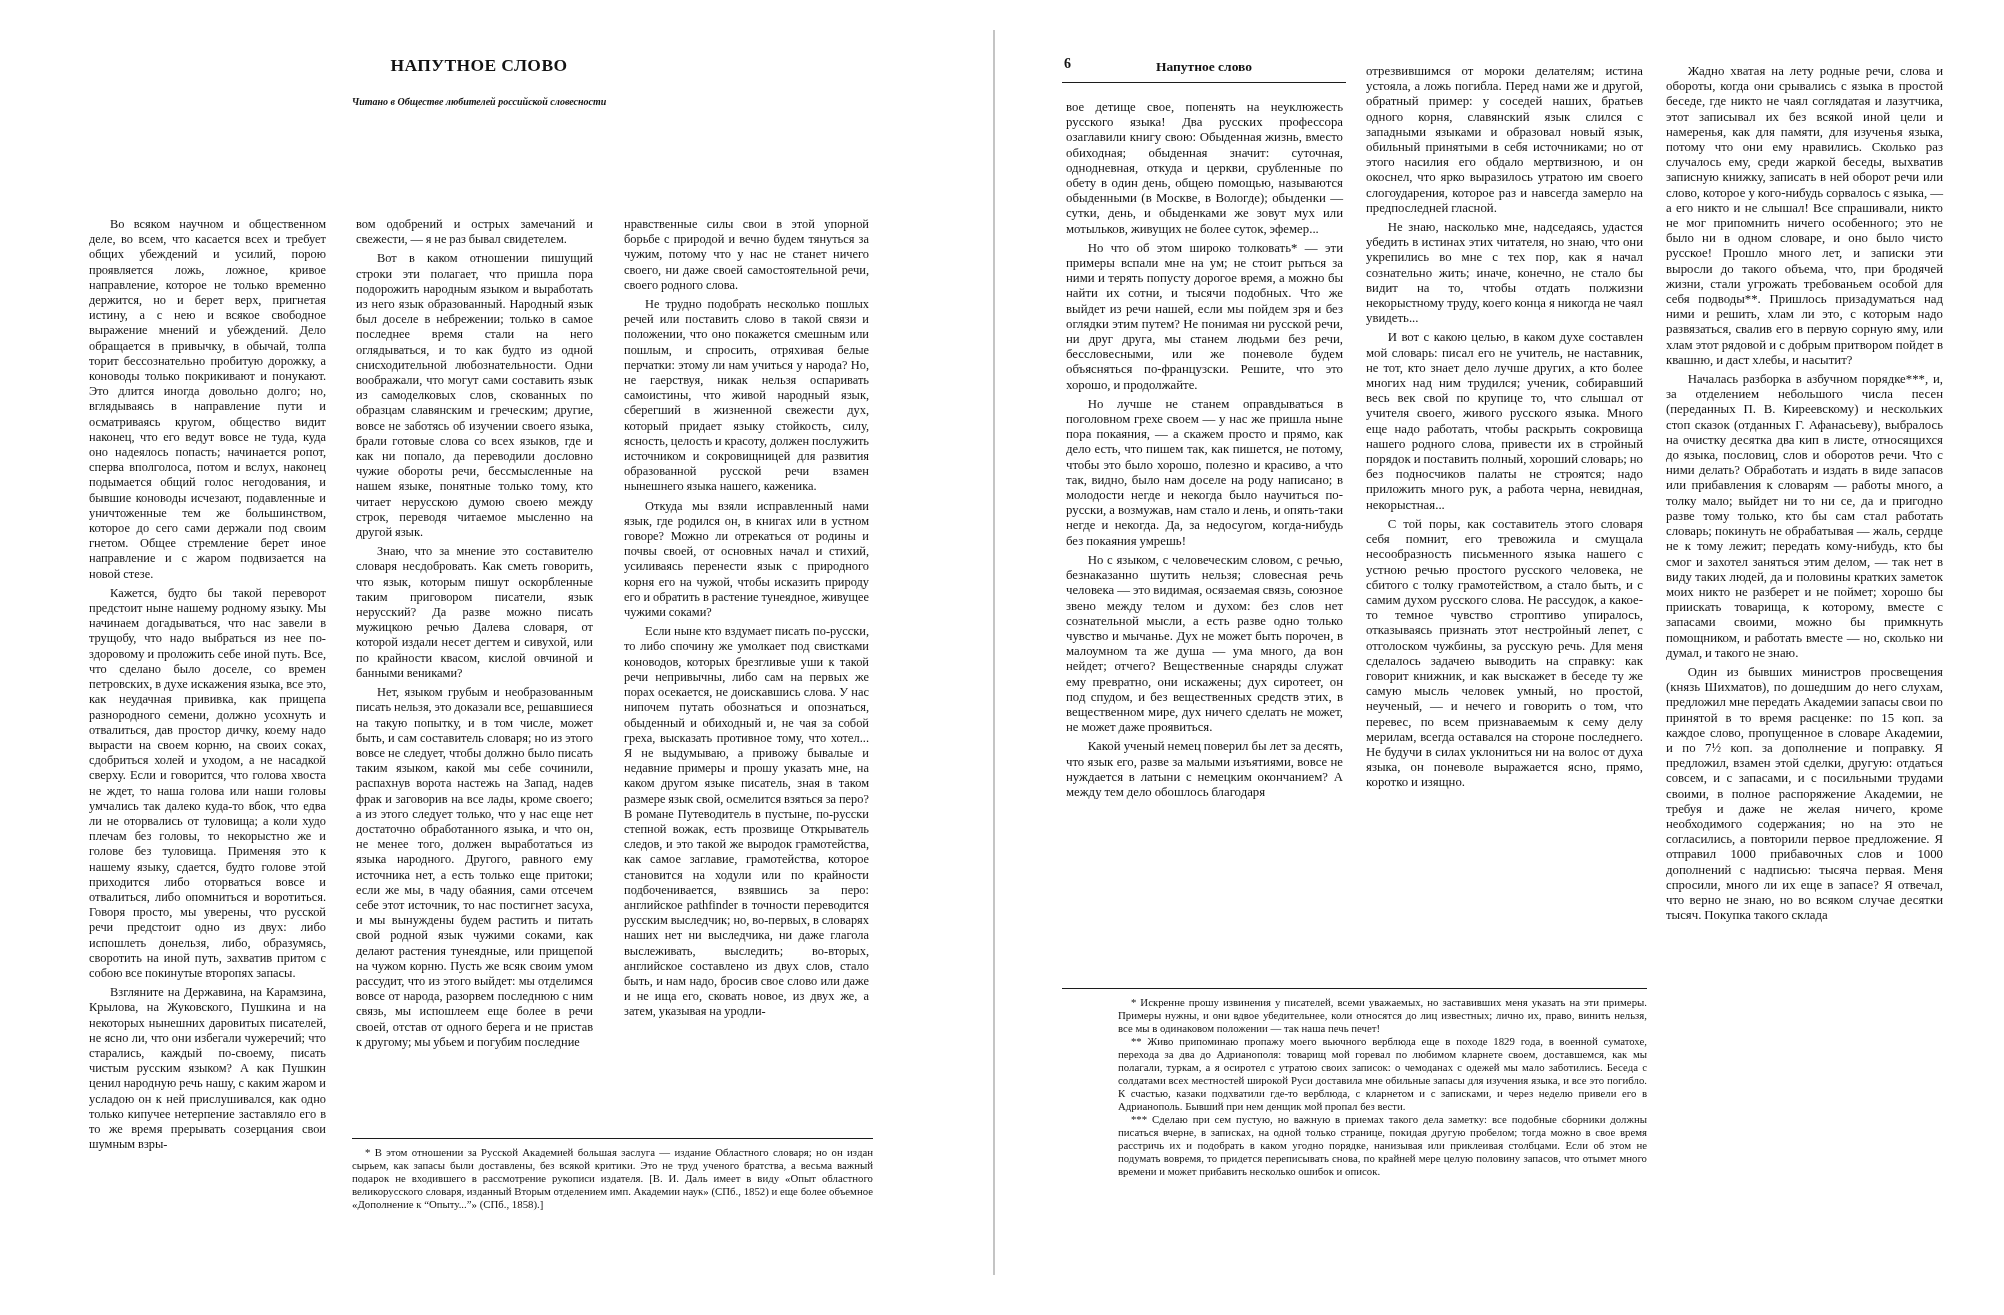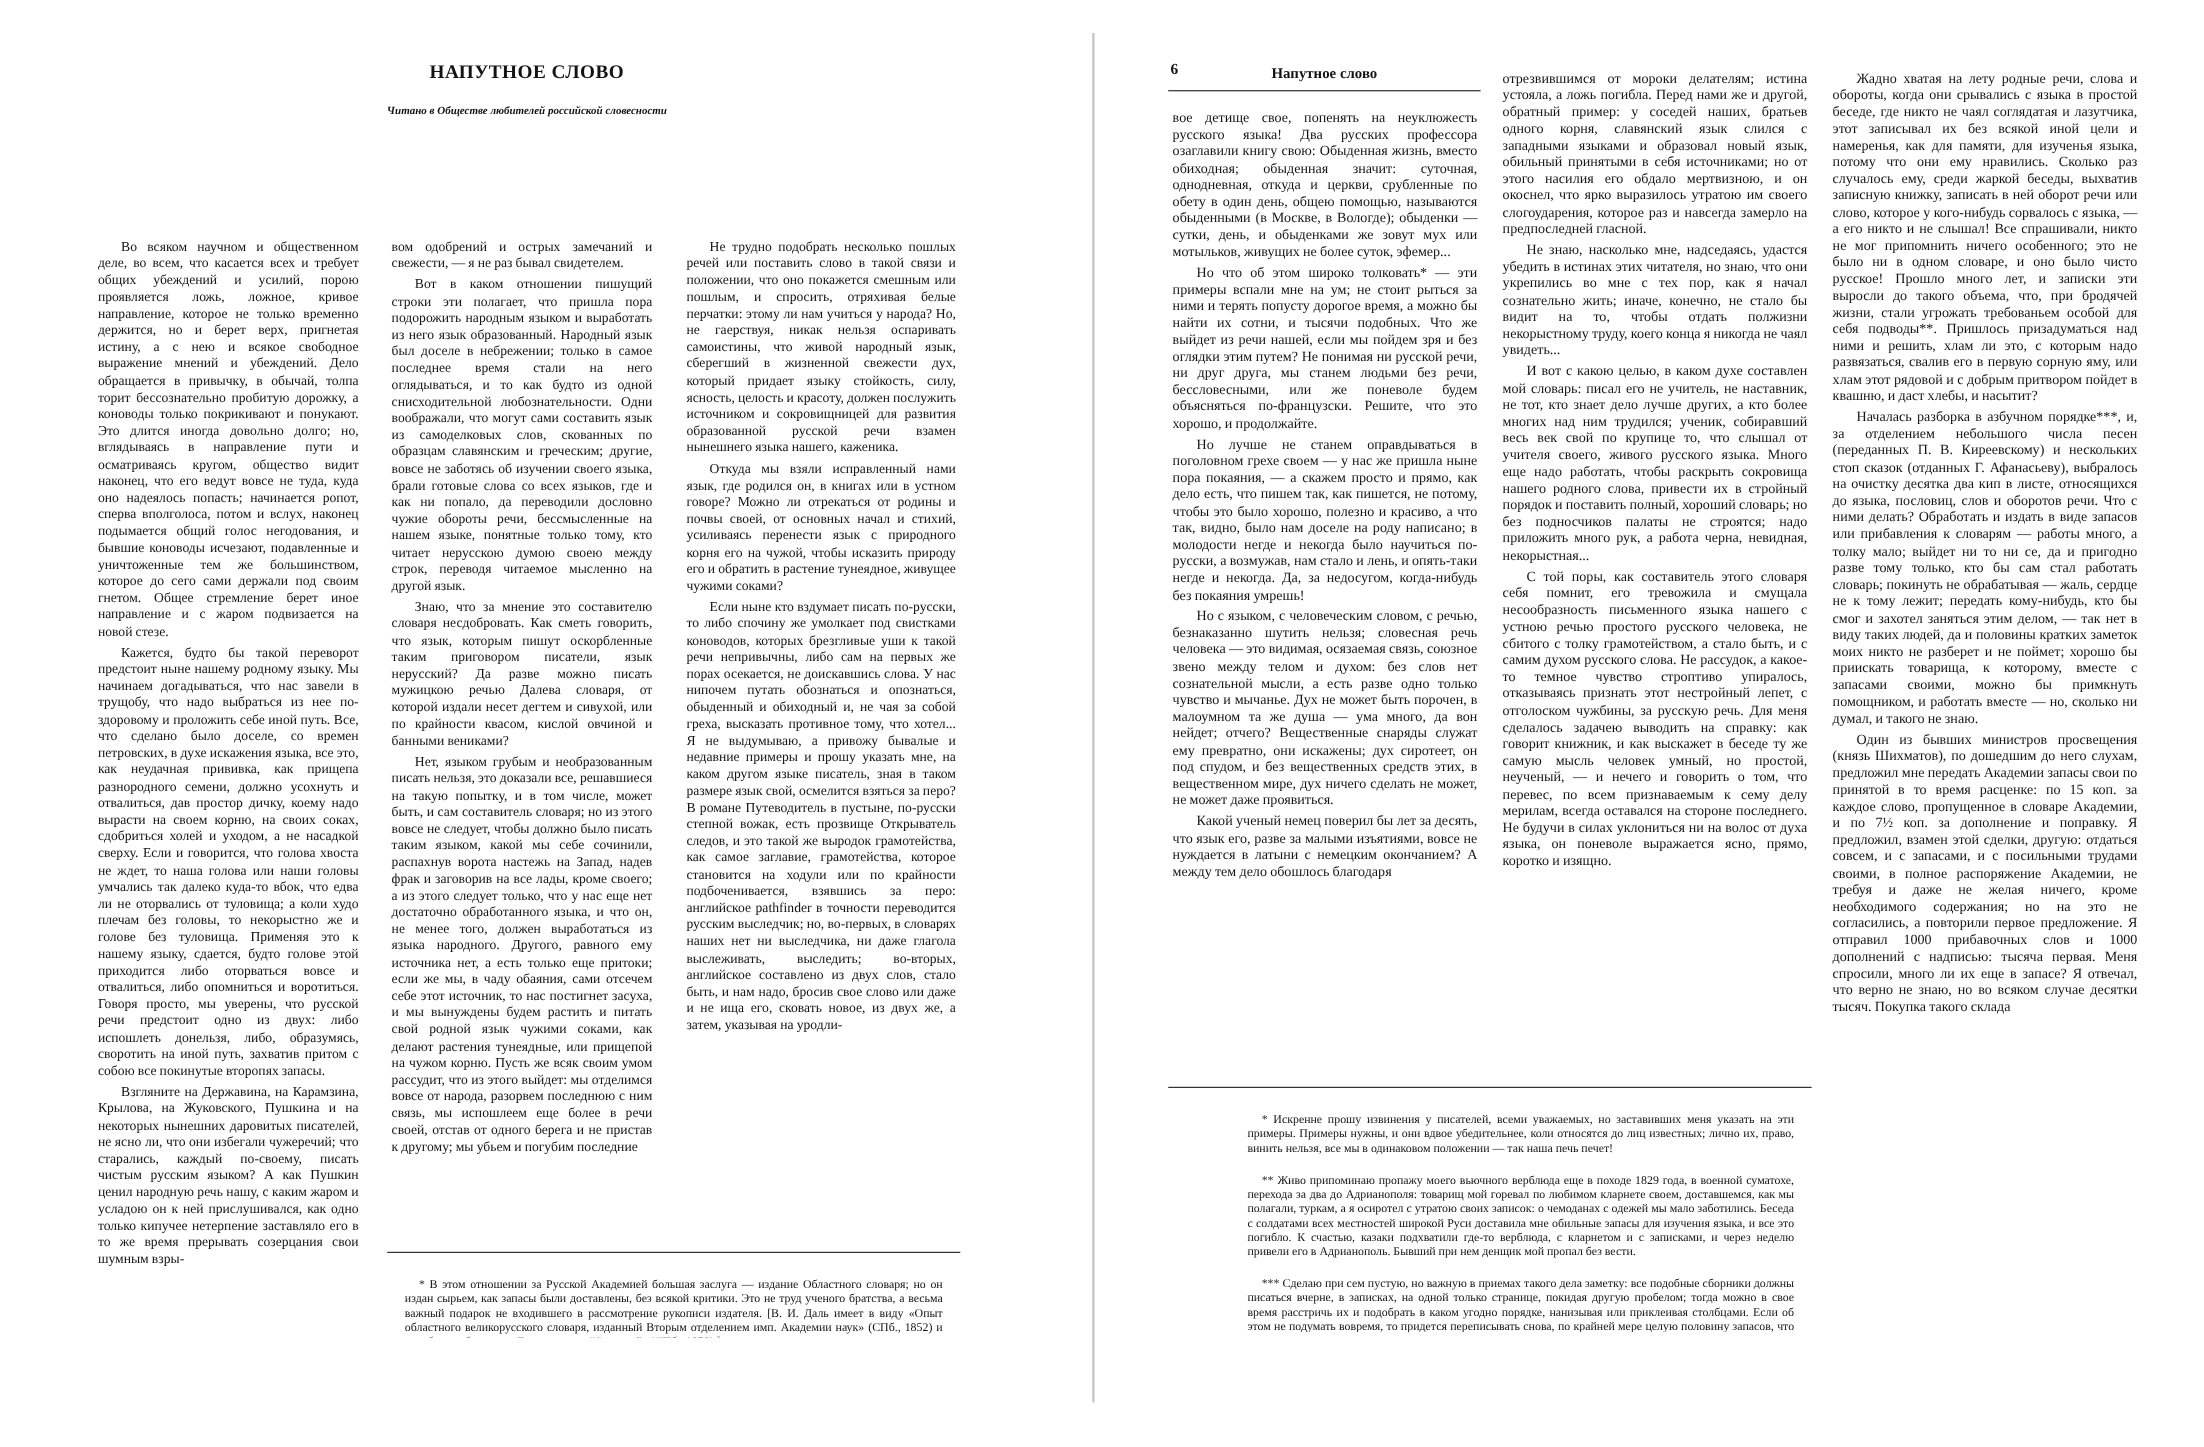--- a/index.html
+++ b/index.html
@@ -36,21 +36,21 @@
   #l-fnrule{left:352px;top:1138px;width:521px;}
   #r-headrule{left:1062px;top:82px;width:284px;}
   #r-fnrule{left:1062px;top:988px;width:585px;}
   .fnblock{
     position:absolute;text-align:justify;overflow:hidden;
     font-size:10.8px;line-height:13px;
     hyphens:auto;-webkit-hyphens:auto;
   }
   #l-fn{left:352px;top:1146px;width:521px;height:70px;}
   #r-fn{left:1118px;top:996px;width:529px;height:215px;}
-  .fnblock p{margin:16px;text-indent:1.2em;}
+  .fnblock p{margin:0;text-indent:1.2em;}
   #r-pagenum{
     position:absolute;left:1064px;top:56px;
     font-weight:bold;font-size:14px;
   }
   #r-runtitle{
     position:absolute;left:1062px;top:59px;width:284px;
     text-align:center;font-weight:bold;font-size:13.5px;
   }
   #page-seam{
     position:absolute;left:993px;top:30px;width:2px;height:1245px;
@@ -69,20 +69,21 @@
     <p>Кажется, будто бы такой переворот предстоит ныне нашему родному языку. Мы начинаем догадываться, что нас завели в трущобу, что надо выбраться из нее по-здоровому и проложить себе иной путь. Все, что сделано было доселе, со времен петровских, в духе искажения языка, все это, как неудачная прививка, как прищепа разнородного семени, должно усохнуть и отвалиться, дав простор дичку, коему надо вырасти на своем корню, на своих соках, сдобриться холей и уходом, а не насадкой сверху. Если и говорится, что голова хвоста не ждет, то наша голова или наши головы умчались так далеко куда-то вбок, что едва ли не оторвались от туловища; а коли худо плечам без головы, то некорыстно же и голове без туловища. Применяя это к нашему языку, сдается, будто голове этой приходится либо оторваться вовсе и отвалиться, либо опомниться и воротиться. Говоря просто, мы уверены, что русской речи предстоит одно из двух: либо испошлеть донельзя, либо, образумясь, своротить на иной путь, захватив притом с собою все покинутые второпях запасы.</p>
     <p>Взгляните на Державина, на Карамзина, Крылова, на Жуковского, Пушкина и на некоторых нынешних даровитых писателей, не ясно ли, что они избегали чужеречий; что старались, каждый по-своему, писать чистым русским языком? А как Пушкин ценил народную речь нашу, с каким жаром и усладою он к ней прислушивался, как одно только кипучее нетерпение заставляло его в то же время прерывать созерцания свои шумным взры-</p>
   </div>
 <div id="l-col2" class="col">
     <p class="noind">вом одобрений и острых замечаний и свежести, — я не раз бывал свидетелем.</p>
     <p>Вот в каком отношении пишущий строки эти полагает, что пришла пора подорожить народным языком и выработать из него язык образованный. Народный язык был доселе в небрежении; только в самое последнее время стали на него оглядываться, и то как будто из одной снисходительной любознательности. Одни воображали, что могут сами составить язык из самоделковых слов, скованных по образцам славянским и греческим; другие, вовсе не заботясь об изучении своего языка, брали готовые слова со всех языков, где и как ни попало, да переводили дословно чужие обороты речи, бессмысленные на нашем языке, понятные только тому, кто читает нерусскою думою своею между строк, переводя читаемое мысленно на другой язык.</p>
     <p>Знаю, что за мнение это составителю словаря несдобровать. Как сметь говорить, что язык, которым пишут оскорбленные таким приговором писатели, язык нерусский? Да разве можно писать мужицкою речью Далева словаря, от которой издали несет дегтем и сивухой, или по крайности квасом, кислой овчиной и банными вениками?</p>
     <p>Нет, языком грубым и необразованным писать нельзя, это доказали все, решавшиеся на такую попытку, и в том числе, может быть, и сам составитель словаря; но из этого вовсе не следует, чтобы должно было писать таким языком, какой мы себе сочинили, распахнув ворота настежь на Запад, надев фрак и заговорив на все лады, кроме своего; а из этого следует только, что у нас еще нет достаточно обработанного языка, и что он, не менее того, должен выработаться из языка народного. Другого, равного ему источника нет, а есть только еще притоки; если же мы, в чаду обаяния, сами отсечем себе этот источник, то нас постигнет засуха, и мы вынуждены будем растить и питать свой родной язык чужими соками, как делают растения тунеядные, или прищепой на чужом корню. Пусть же всяк своим умом рассудит, что из этого выйдет: мы отделимся вовсе от народа, разорвем последнюю с ним связь, мы испошлеем еще более в речи своей, отстав от одного берега и не пристав к другому; мы убьем и погубим последние</p>
   </div>
 <div id="l-col3" class="col">
+    <p class="noind">нравственные силы свои в этой упорной борьбе с природой и вечно будем тянуться за чужим, потому что у нас не станет ничего своего, ни даже своей самостоятельной речи, своего родного слова.</p>
     <p>Не трудно подобрать несколько пошлых речей или поставить слово в такой связи и положении, что оно покажется смешным или пошлым, и спросить, отряхивая белые перчатки: этому ли нам учиться у народа? Но, не гаерствуя, никак нельзя оспаривать самоистины, что живой народный язык, сберегший в жизненной свежести дух, который придает языку стойкость, силу, ясность, целость и красоту, должен послужить источником и сокровищницей для развития образованной русской речи взамен нынешнего языка нашего, каженика.</p>
     <p>Откуда мы взяли исправленный нами язык, где родился он, в книгах или в устном говоре? Можно ли отрекаться от родины и почвы своей, от основных начал и стихий, усиливаясь перенести язык с природного корня его на чужой, чтобы исказить природу его и обратить в растение тунеядное, живущее чужими соками?</p>
     <p>Если ныне кто вздумает писать по-русски, то либо спочину же умолкает под свистками коноводов, которых брезгливые уши к такой речи непривычны, либо сам на первых же порах осекается, не доискавшись слова. У нас нипочем путать обознаться и опознаться, обыденный и обиходный и, не чая за собой греха, высказать противное тому, что хотел... Я не выдумываю, а привожу бывалые и недавние примеры и прошу указать мне, на каком другом языке писатель, зная в таком размере язык свой, осмелится взяться за перо? В романе Путеводитель в пустыне, по-русски степной вожак, есть прозвище Открыватель следов, и это такой же выродок грамотейства, как самое заглавие, грамотейства, которое становится на ходули или по крайности подбоченивается, взявшись за перо: английское pathfinder в точности переводится русским выследчик; но, во-первых, в словарях наших нет ни выследчика, ни даже глагола выслеживать, выследить; во-вторых, английское составлено из двух слов, стало быть, и нам надо, бросив свое слово или даже и не ища его, сковать новое, из двух же, а затем, указывая на уродли-</p>
   </div>
 <div id="l-fnrule" class="rule"></div>
 <div id="l-fn" class="fnblock">
   <p class="fn">* В этом отношении за Русской Академией большая заслуга — издание Областного словаря; но он издан сырьем, как запасы были доставлены, без всякой критики. Это не труд ученого братства, а весьма важный подарок не входившего в рассмотрение рукописи издателя. [В. И. Даль имеет в виду «Опыт областного великорусского словаря, изданный Вторым отделением имп. Академии наук» (СПб., 1852) и еще более объемное «Дополнение к “Опыту...”» (СПб., 1858).]</p>
 </div>
 
 <div id="page-seam"></div>

